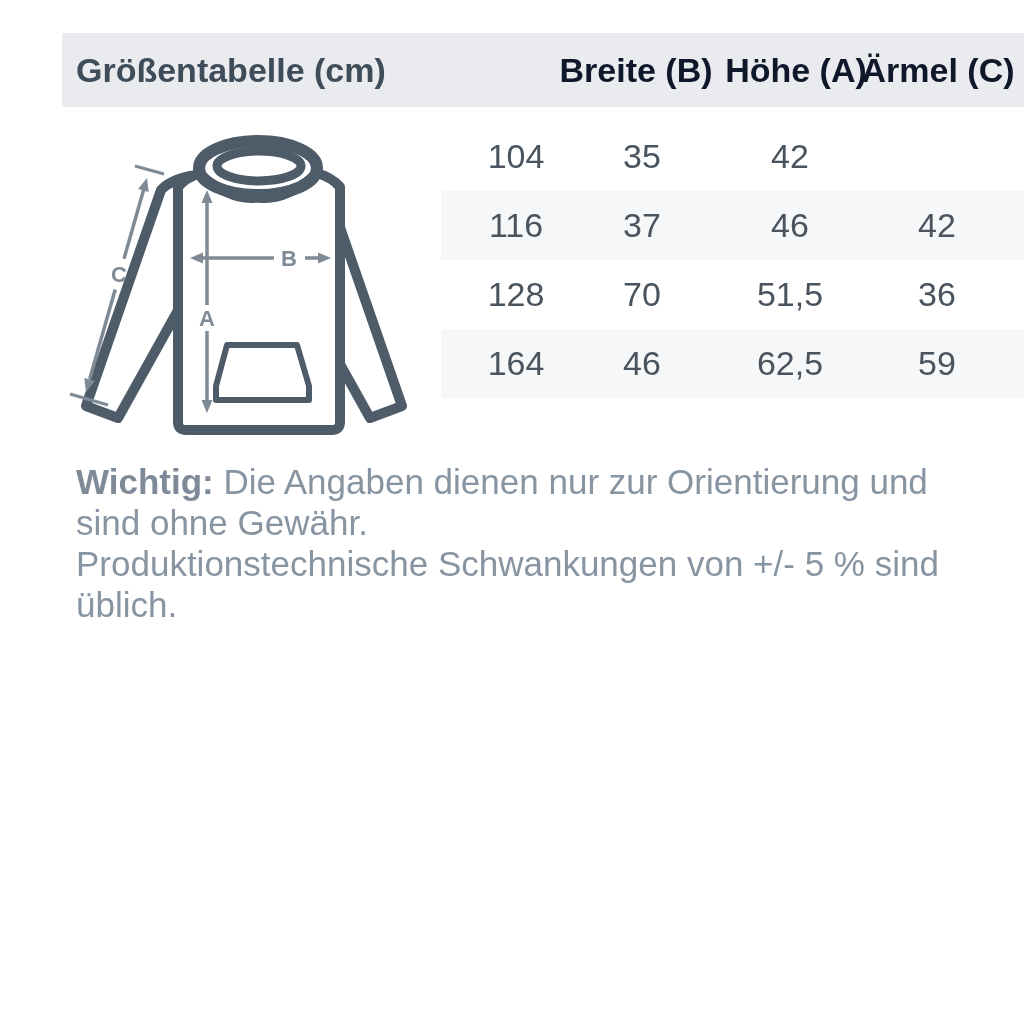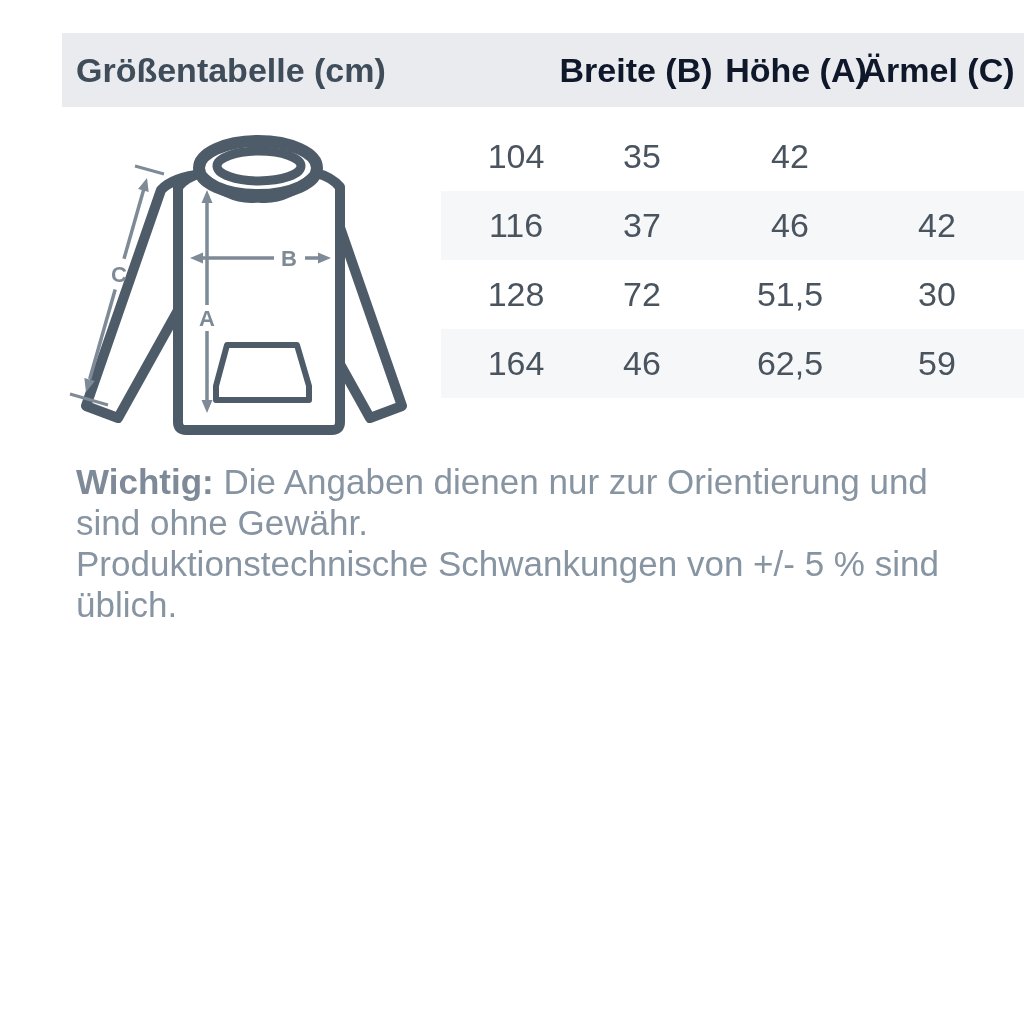--- a/index.html
+++ b/index.html
@@ -116,23 +116,23 @@
       <span class="cell c2">42</span>
     </div>
     <div class="row">
       <span class="cell c0">116</span>
       <span class="cell c1">37</span>
       <span class="cell c2">46</span>
       <span class="cell c3">42</span>
     </div>
     <div class="row">
       <span class="cell c0">128</span>
-      <span class="cell c1">72</span>
+      <span class="cell c1">70</span>
       <span class="cell c2">51,5</span>
-      <span class="cell c3">30</span>
+      <span class="cell c3">36</span>
     </div>
     <div class="row">
       <span class="cell c0">164</span>
       <span class="cell c1">46</span>
       <span class="cell c2">62,5</span>
       <span class="cell c3">59</span>
     </div>
   </div>
 
   <div class="note">

